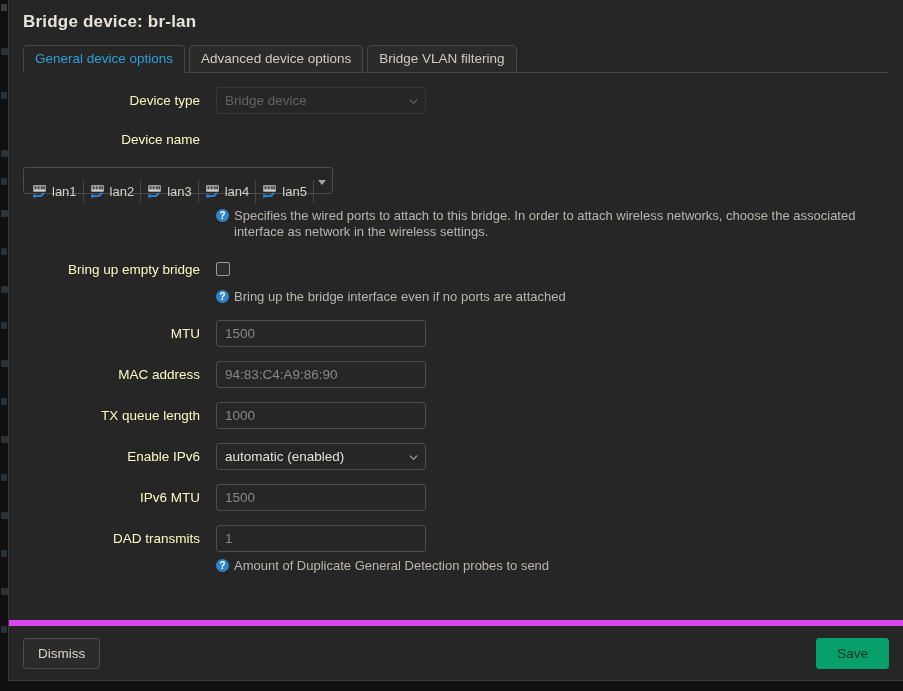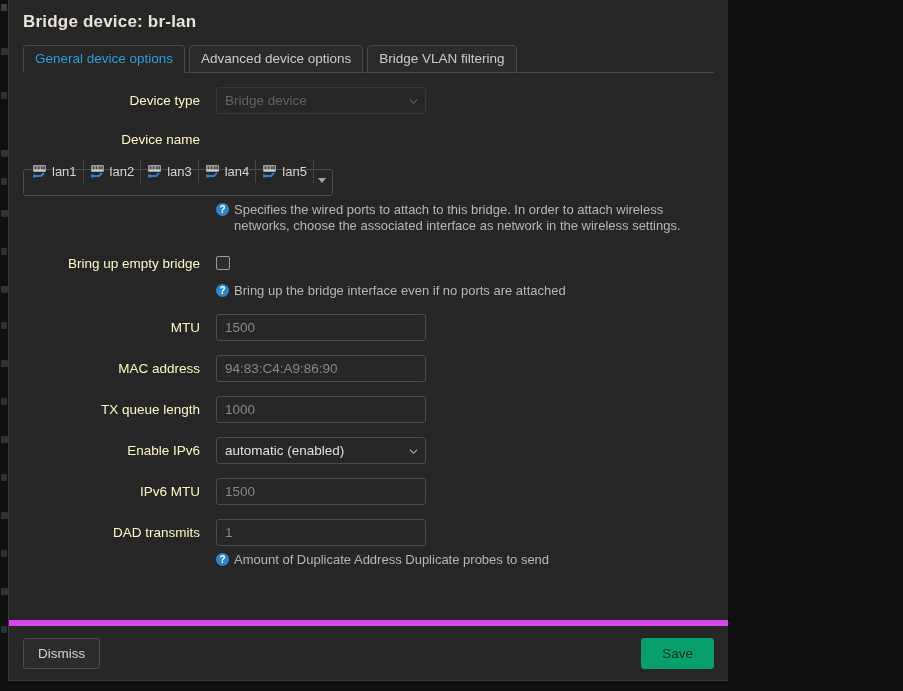--- a/index.html
+++ b/index.html
@@ -40,21 +40,21 @@
     border-radius: 1px;
   }
   .ghost-line.b { background: #3d4e60; }
   .ghost-line.t { background: #6b6355; }
 
   
   .modal {
     position: absolute;
     left: 8px;
     top: 0;
-    width: 720px;
+    width: 895px;
     height: 681px;
     background: #262626;
     border: 1px solid #3a3a3a;
     border-top: none;
     border-right: none;
     box-sizing: border-box;
     display: flex;
     flex-direction: column;
   }
 
@@ -175,21 +175,21 @@
     top: 10px;
     width: 9px;
     height: 9px;
     pointer-events: none;
   }
   .chev svg { display: block; }
 
   
   .ports {
     display: inline-flex;
-    align-items: flex-end;
+    align-items: flex-start;
     height: 27px;
     border: 1px solid #4c4c4c;
     border-radius: 3px;
     background: #262626;
     padding: 12px 2px;
     box-sizing: border-box;
     cursor: pointer;
   }
   .port {
     display: inline-flex;
@@ -504,21 +504,21 @@
       <div class="control">
         <input class="inp" type="text" placeholder="1" style="">
       </div>
     </div>
 
     <div class="row">
       <div class="label"></div>
       <div class="control">
         <div class="help">
           <span class="help-icon">?</span>
-          <span>Amount of Duplicate Address Duplicate probes to send</span>
+          <span>Amount of Duplicate General Detection probes to send</span>
         </div>
       </div>
     </div>
 
   </div>
 
   <div class="footer">
     <button class="btn">Dismiss</button>
     <button class="btn btn-save">Save</button>
   </div>

